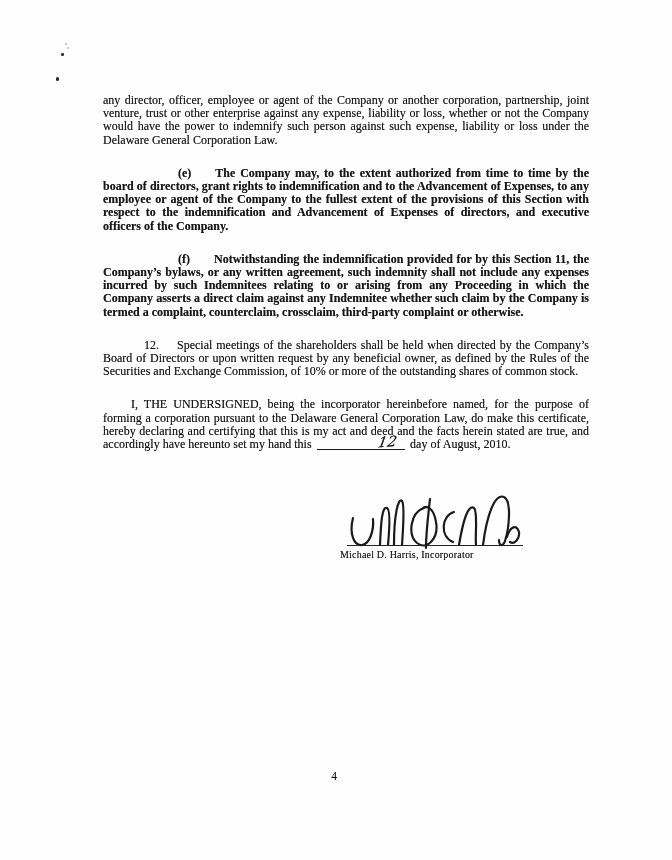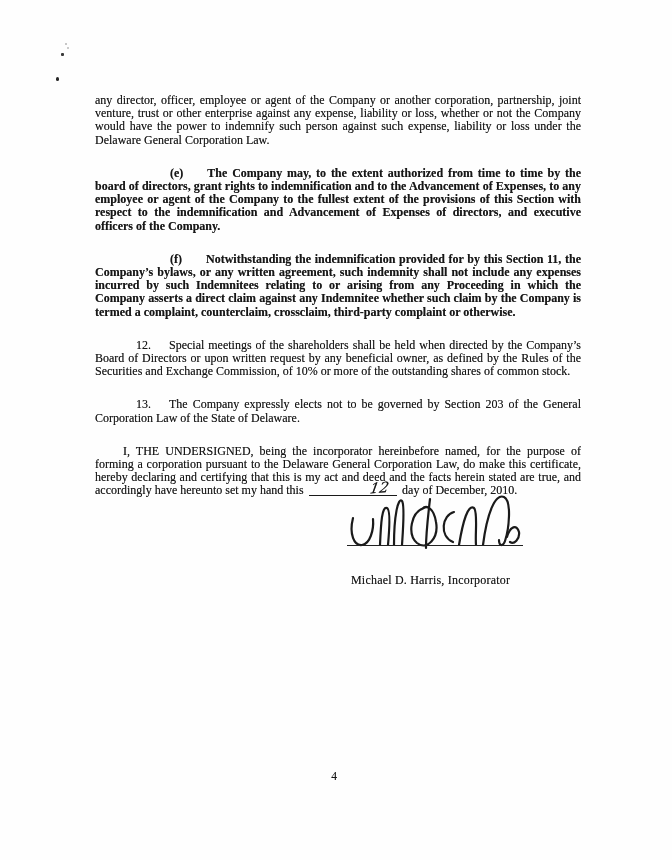--- a/index.html
+++ b/index.html
@@ -3,21 +3,21 @@
 <meta charset="utf-8">
 <style>
   html,body { margin:0; padding:0; background:#e8e8e8; }
   .page {
     position:relative; width:672px; height:860px; margin:0 auto;
     background:#fefefe; overflow:hidden;
     font-family:"Liberation Serif", serif;
     color:#171717;
   }
   .content {
-    position:absolute; left:95px; top:94px; width:486px;
+    position:absolute; left:103px; top:94px; width:486px;
     font-size:12px; line-height:13.2px;
     text-align:justify;
     text-shadow:0 0 0.4px rgba(20,20,20,0.55);
   }
   .content p { margin:0 0 20px 0; }
   p.ind-letter { text-indent:75px;font-weight:bold; }
   p.ind-number { text-indent:41px;font-family:Liberation Serif, serif; }
   p.ind-closing { text-indent:28px; }
   .tab    { display:inline-block; width:24px; }
   .tab-sm { display:inline-block; width:18px; }
@@ -33,24 +33,23 @@
     font-style:italic; font-size:14.5px;
     transform:skewX(-14deg) rotate(-5deg);
   }
   
   .sig-scrawl { position:absolute; left:346px; top:488px; }
   .sig-line {
     position:absolute; left:347px; top:545px; width:176px; height:0;
     border-top:1.8px solid #222;
   }
   .sig-name {
-    position:absolute; left:351px; top:549px;
-    font-size:12px; letter-spacing:0.2px;
+    position:absolute; left:340px; top:549px;
+    font-size:10px; letter-spacing:0.2px;
     text-shadow:0 0 0.4px rgba(20,20,20,0.55);
-    margin-top:24px;
   }
   .page-number {
     position:absolute; left:325px; top:770px; width:18px;
     text-align:center; font-size:11.5px;
     text-shadow:0 0 0.4px rgba(20,20,20,0.5);
   }
   
   .speck { position:absolute; border-radius:50%; }
   .speck-1a { left:65px; top:43px; width:2px; height:2px; background:#b5b5b5; }
   .speck-1b { left:67px; top:47px; width:1.5px; height:1.5px; background:#c2c2c2; }
@@ -70,25 +69,24 @@
   <div class="content">
 
     <p>any director, officer, employee or agent of the Company or another corporation, partnership, joint venture, trust or other enterprise against any expense, liability or loss, whether or not the Company would have the power to indemnify such person against such expense, liability or loss under the Delaware General Corporation Law.</p>
 
     <p class="ind-letter"><span>(e)</span><span class="tab"></span><span>The Company may, to the extent authorized from time to time by the board of directors, grant rights to indemnification and to the Advancement of Expenses, to any employee or agent of the Company to the fullest extent of the provisions of this Section with respect to the indemnification and Advancement of Expenses of directors, and executive officers of the Company.</span></p>
 
     <p class="ind-letter"><span>(f)</span><span class="tab"></span><span>Notwithstanding the indemnification provided for by this Section 11, the Company’s bylaws, or any written agreement, such indemnity shall not include any expenses incurred by such Indemnitees relating to or arising from any Proceeding in which the Company asserts a direct claim against any Indemnitee whether such claim by the Company is termed a complaint, counterclaim, crossclaim, third-party complaint or otherwise.</span></p>
 
     <p class="ind-number"><span>12.</span><span class="tab-sm"></span><span>Special meetings of the shareholders shall be held when directed by the Company’s Board of Directors or upon written request by any beneficial owner, as defined by the Rules of the Securities and Exchange Commission, of 10% or more of the outstanding shares of common stock.</span></p>
 
-    <p class="ind-number"><span>13.</span><span class="tab-sm"></span><span>The Company expressly elects not to be governed by Section 203 of the General Corporation Law of the State of Delaware.</span></p>
 
     <p class="ind-closing"><span>I, THE UNDERSIGNED, being the incorporator hereinbefore named, for the purpose of forming a corporation pursuant to the Delaware General Corporation Law, do make this certificate, hereby declaring and certifying that this is my act and deed and the facts herein stated are true, and accordingly have hereunto set my hand this</span>
       <span class="hand-day"><span class="hand-day-text">12</span></span>
-      <span>day of December, 2010.</span></p>
+      <span>day of August, 2010.</span></p>
   </div>
 
   <svg class="sig-scrawl" width="180" height="64" viewBox="0 0 180 64">
     <g fill="none" stroke="#1a1a1a" stroke-width="2.2" stroke-linecap="round">
       <path d="M7,30 C3,46 8,58 16,57 C24,56 28,42 27,31"></path>
       <path d="M34,57 C35,34 36,18 41,20 C45,22 43,46 42,57"></path>
       <path d="M48,57 C48,28 52,9 56,13 C59,17 57,42 56,57"></path>
       <path d="M78,20 C65,24 61,46 71,55 C81,63 93,50 90,34 C88,21 81,16 76,21"></path>
       <path d="M84,11 C82,28 80,45 80,60"></path>
       <path d="M108,24 C96,27 93,48 107,54"></path>

